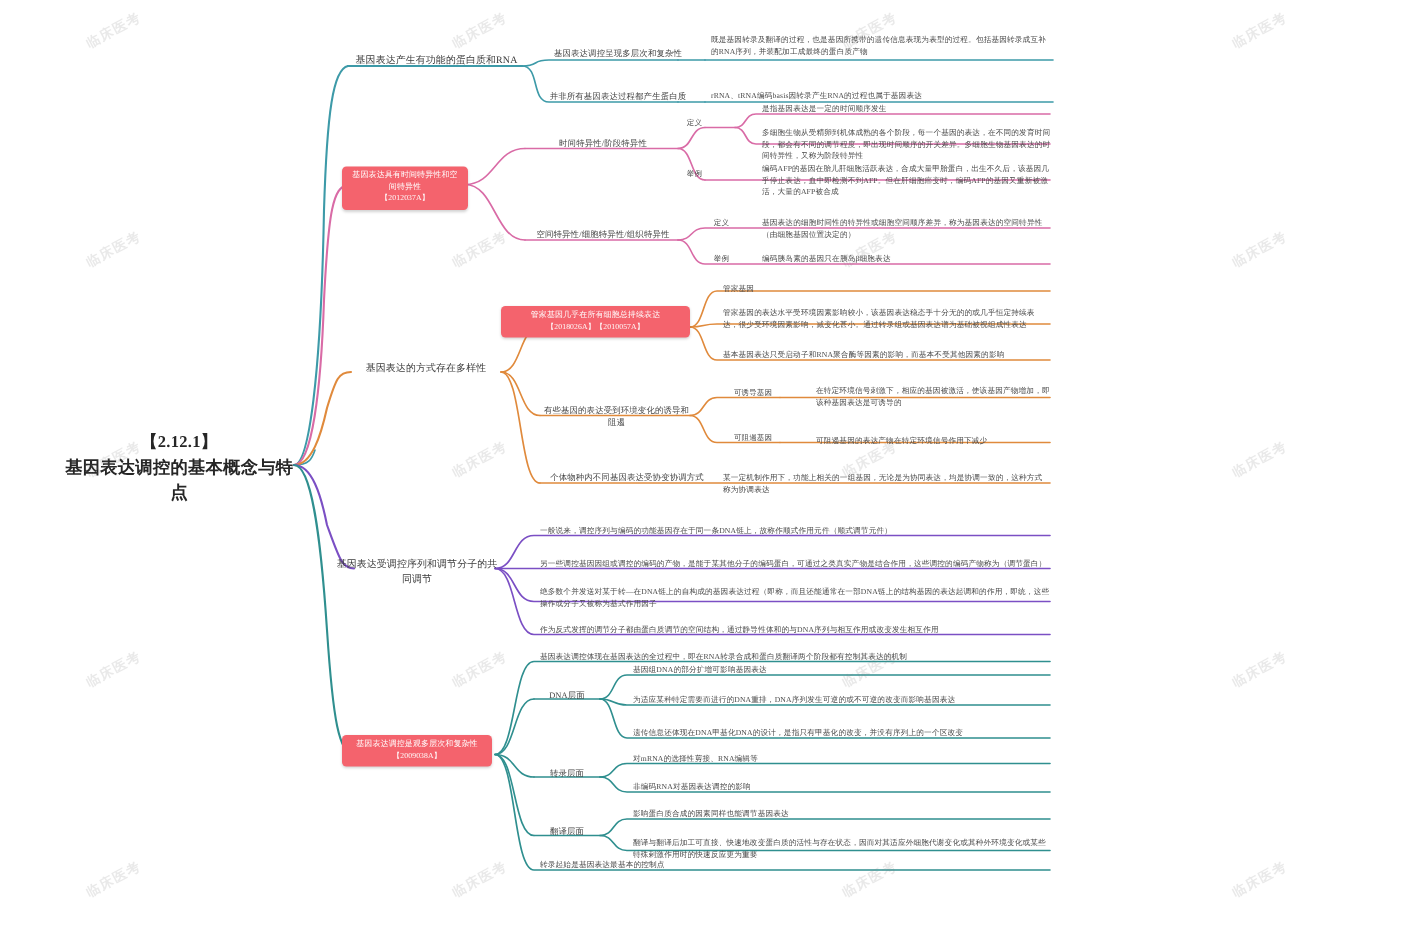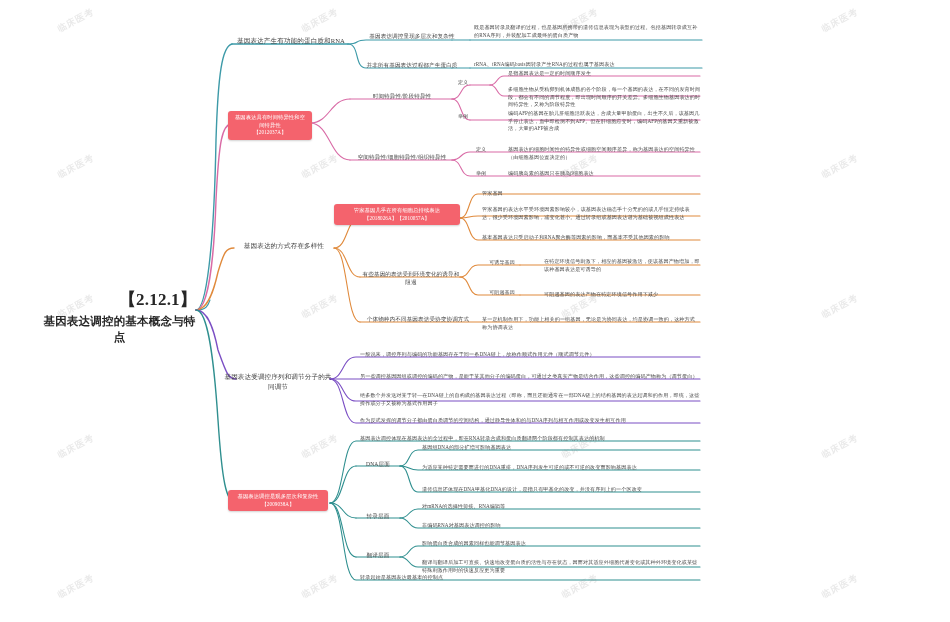--- a/index.html
+++ b/index.html
@@ -12,21 +12,21 @@
   svg.links{position:absolute;left:0;top:0;width:950px;height:622px;pointer-events:none;}
 
   .node{position:absolute;box-sizing:border-box;}
 
   
   .root{
     text-align:center;line-height:1.45;
     font-size:11.5px;color:#262626;font-weight:bold;
     letter-spacing:.2px;
   }
-  .root .code{display:block;font-size:17px;text-align:right;}
+  .root .code{display:block;font-size:11px;}
   .root .ttl{display:block;font-size:11.5px;text-align:center;}
 
   
   .leaf{
     font-size:5.1px;line-height:1.5;color:#4a4a4a;
     white-space:normal;letter-spacing:.1px;
   }
   .lvl1{font-size:6.6px;color:#3d3d3d;}
   .lvl2{font-size:5.6px;color:#444;}
   .tiny{font-size:5.0px;}

